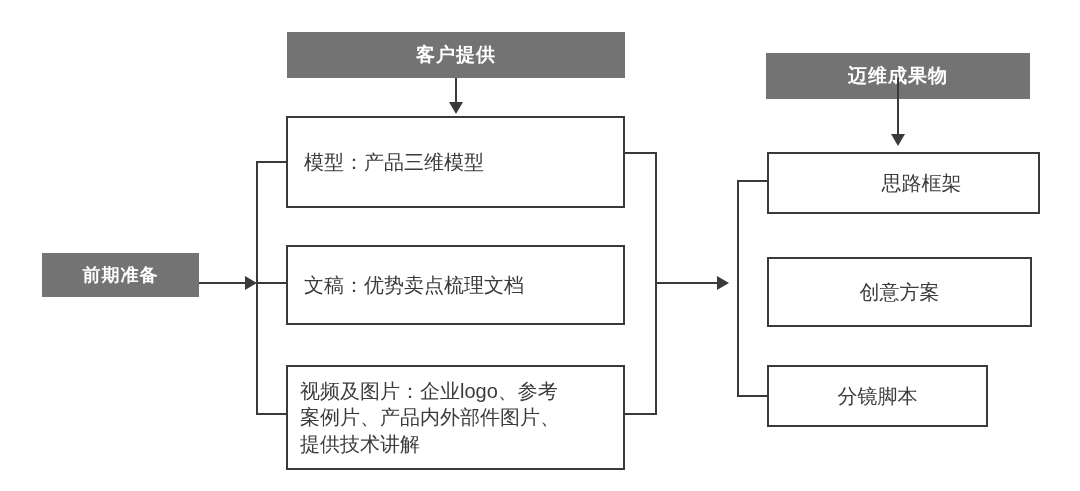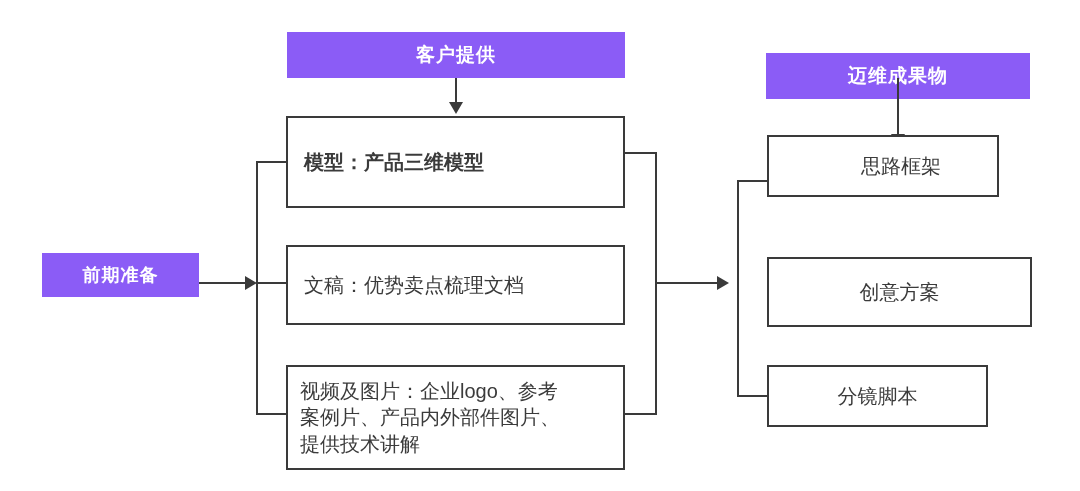--- a/index.html
+++ b/index.html
@@ -14,21 +14,21 @@
     position: relative;
     width: 1080px;
     height: 491px;
     background: #ffffff;
     overflow: hidden;
   }
 
   
   .blue-box {
     position: absolute;
-    background: #8b5cf6;
+    background: #737373;
     color: #ffffff;
     font-weight: bold;
     font-size: 19px;
     letter-spacing: 1px;
     display: flex;
     align-items: center;
     justify-content: center;
     box-sizing: border-box;
   }
   .blue-box.small {
@@ -99,21 +99,21 @@
   <div class="hline" style="left:199px; top:282px; width:48px;"></div>
   <div class="arrow-right" style="left:245px; top:276px;"></div>
 
   <div class="blue-box" style="left:287px; top:32px; width:338px; height:46px;">
     <span>客户提供</span>
   </div>
 
   <div class="vline" style="left:455px; top:78px; height:26px;"></div>
   <div class="arrow-down" style="left:449px; top:102px;"></div>
 
-  <div class="node-box left-text" style="left:286px; top:116px; width:339px; height:92px;font-weight:bold;">
+  <div class="node-box left-text" style="left:286px; top:116px; width:339px; height:92px;">
     <span class="txt">模型：产品三维模型</span>
   </div>
 
   <div class="node-box left-text" style="left:286px; top:245px; width:339px; height:80px;">
     <span class="txt">文稿：优势卖点梳理文档</span>
   </div>
 
   <div class="node-box left-text" style="left:286px; top:365px; width:339px; height:105px; padding-left:12px;">
     <span class="txt">视频及图片：企业logo、参考
 案例片、产品内外部件图片、
@@ -135,21 +135,21 @@
   <div class="blue-box" style="left:766px; top:32px; width:264px; height:46px;margin-top:21px;">
     <span>迈维成果物</span>
   </div>
   <div class="vline" style="left:897px; top:78px; height:58px;"></div>
   <div class="arrow-down" style="left:891px; top:134px;"></div>
 
   <div class="vline" style="left:737px; top:180px; height:216px;"></div>
   <div class="hline" style="left:737px; top:180px; width:30px;"></div>
   <div class="hline" style="left:737px; top:395px; width:30px;"></div>
 
-  <div class="node-box center-text" style="left:767px; top:135px; width:232px; height:62px;padding-left:36px;">
+  <div class="node-box center-text" style="left:767px; top:152px; width:273px; height:62px;padding-left:36px;">
     <span class="txt">思路框架</span>
   </div>
 
   <div class="node-box center-text" style="left:767px; top:257px; width:265px; height:70px;">
     <span class="txt">创意方案</span>
   </div>
 
   <div class="node-box center-text" style="left:767px; top:365px; width:221px; height:62px;">
     <span class="txt">分镜脚本</span>
   </div>

